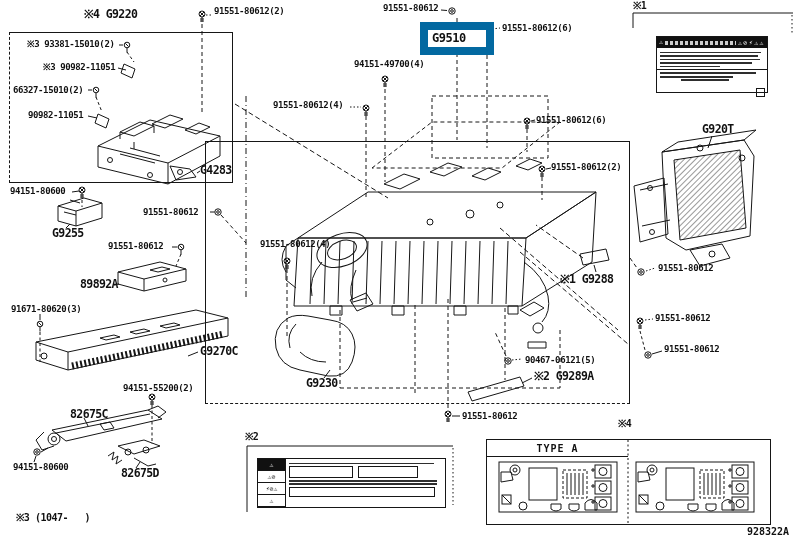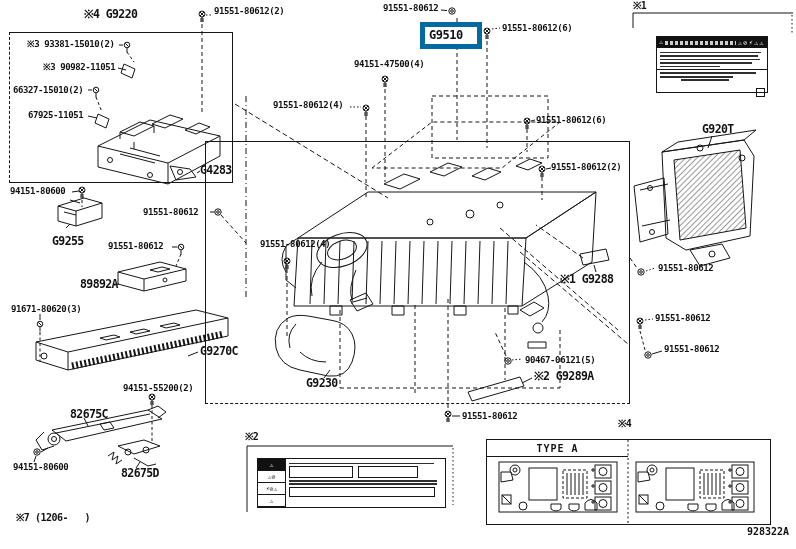--- a/index.html
+++ b/index.html
@@ -10,22 +10,22 @@
   #box-main{left:205px;top:141px;width:425px;height:263px;border-bottom-style:dashed;}
   #box-note4{left:486px;top:439px;width:285px;height:86px;padding-left:12px;}
   #box-note4 .hdr{position:absolute;top:0;height:16px;border-bottom:1.2px solid #161616;
       display:flex;align-items:center;justify-content:center;font-weight:bold;font-size:10px;letter-spacing:1px;}
   #hdr-a{left:0;width:141px;} #hdr-b{left:142px;width:142px;}
   .lb{position:absolute;white-space:pre;line-height:1;z-index:10;}
   .part{font-weight:bold;font-size:9px;letter-spacing:-0.4px;}
   .code{font-weight:bold;font-size:11.5px;letter-spacing:-0.6px;text-align:center;}
   .note{font-weight:bold;font-size:10px;letter-spacing:-0.5px;}
   .sheetid{font-weight:bold;font-size:10px;letter-spacing:0;}
-  #g9510box{position:absolute;left:420px;top:22px;z-index:11;border:5px solid #0369a1;
-      padding:1px 14px 2px 4px;background:#fff;font-weight:bold;font-size:12px;letter-spacing:-0.5px;}
+  #g9510box{position:absolute;left:420px;top:22px;z-index:11;border:8px solid #0369a1;
+      padding:1px 20px 2px 4px;background:#fff;font-weight:bold;font-size:12px;letter-spacing:-0.5px;}
   svg.art{position:absolute;left:0;top:0;z-index:5;pointer-events:none;}
   
   #wl1{position:absolute;left:656px;top:36px;width:112px;height:57px;border:1.6px solid #161616;
        box-sizing:border-box;background:#fff;z-index:8;font-size:6px;}
   #wl1 .bar{height:11px;background:#111;display:flex;align-items:center;padding:0 2px;gap:2px;}
   #wl1 .bar .w{color:#fff;font-size:6.5px;line-height:1;}
   #wl1 .bar .stripes{flex:1;height:4px;background:repeating-linear-gradient(90deg,#fff 0 3px,transparent 3px 5px);opacity:.8;}
   #wl1 .bar .chips{color:#fff;font-size:6.5px;letter-spacing:1.5px;}
   #wl1 .bd{position:relative;padding:2px 3px;}
   .tl{height:1.8px;background:#2e2e2e;margin:1.7px 0;}
@@ -336,38 +336,38 @@
         <div class="tl" style="width:97%"></div>
       <div class="wide" style="width:94%"></div>
     </div>
   </div>
 
   <div class="lb part" style="left:214px;top:7px">91551-80612(2)</div>
   <div class="lb code" style="left:84px;top:9px">※4 G9220</div>
   <div class="lb part" style="left:27px;top:40px">※3 93381-15010(2)</div>
   <div class="lb part" style="left:43px;top:63px">※3 90982-11051</div>
   <div class="lb part" style="left:13px;top:86px">66327-15010(2)</div>
-  <div class="lb part" style="left:28px;top:111px">67925-11051</div>
+  <div class="lb part" style="left:28px;top:111px">90982-11051</div>
   <div class="lb code" style="left:200px;top:165px">G4283</div>
   <div class="lb part" style="left:10px;top:187px">94151-80600</div>
-  <div class="lb code" style="left:52px;top:236px">G9255</div>
+  <div class="lb code" style="left:52px;top:228px">G9255</div>
   <div class="lb part" style="left:143px;top:208px">91551-80612</div>
   <div class="lb part" style="left:108px;top:242px">91551-80612</div>
   <div class="lb code" style="left:80px;top:279px">89892A</div>
   <div class="lb part" style="left:11px;top:305px">91671-80620(3)</div>
   <div class="lb code" style="left:200px;top:346px">G9270C</div>
   <div class="lb part" style="left:123px;top:384px">94151-55200(2)</div>
   <div class="lb code" style="left:70px;top:409px">82675C</div>
   <div class="lb part" style="left:13px;top:463px">94151-80600</div>
   <div class="lb code" style="left:121px;top:468px">82675D</div>
-  <div class="lb note" style="left:16px;top:513px">※7 (1206-   )</div>
+  <div class="lb note" style="left:16px;top:513px">※3 (1047-   )</div>
 
   <div class="lb part" style="left:383px;top:4px">91551-80612</div>
   <div class="lb part" style="left:502px;top:24px">91551-80612(6)</div>
-  <div class="lb part" style="left:354px;top:60px">94151-47500(4)</div>
+  <div class="lb part" style="left:354px;top:60px">94151-49700(4)</div>
   <div class="lb part" style="left:273px;top:101px">91551-80612(4)</div>
   <div class="lb part" style="left:536px;top:116px">91551-80612(6)</div>
   <div class="lb part" style="left:551px;top:163px">91551-80612(2)</div>
   <div class="lb part" style="left:260px;top:240px">91551-80612(4)</div>
   <div class="lb code" style="left:560px;top:274px">※1 G9288</div>
   <div class="lb code" style="left:306px;top:378px">G9230</div>
   <div class="lb part" style="left:525px;top:356px">90467-06121(5)</div>
   <div class="lb code" style="left:534px;top:371px">※2 G9289A</div>
   <div class="lb part" style="left:462px;top:412px">91551-80612</div>
 

